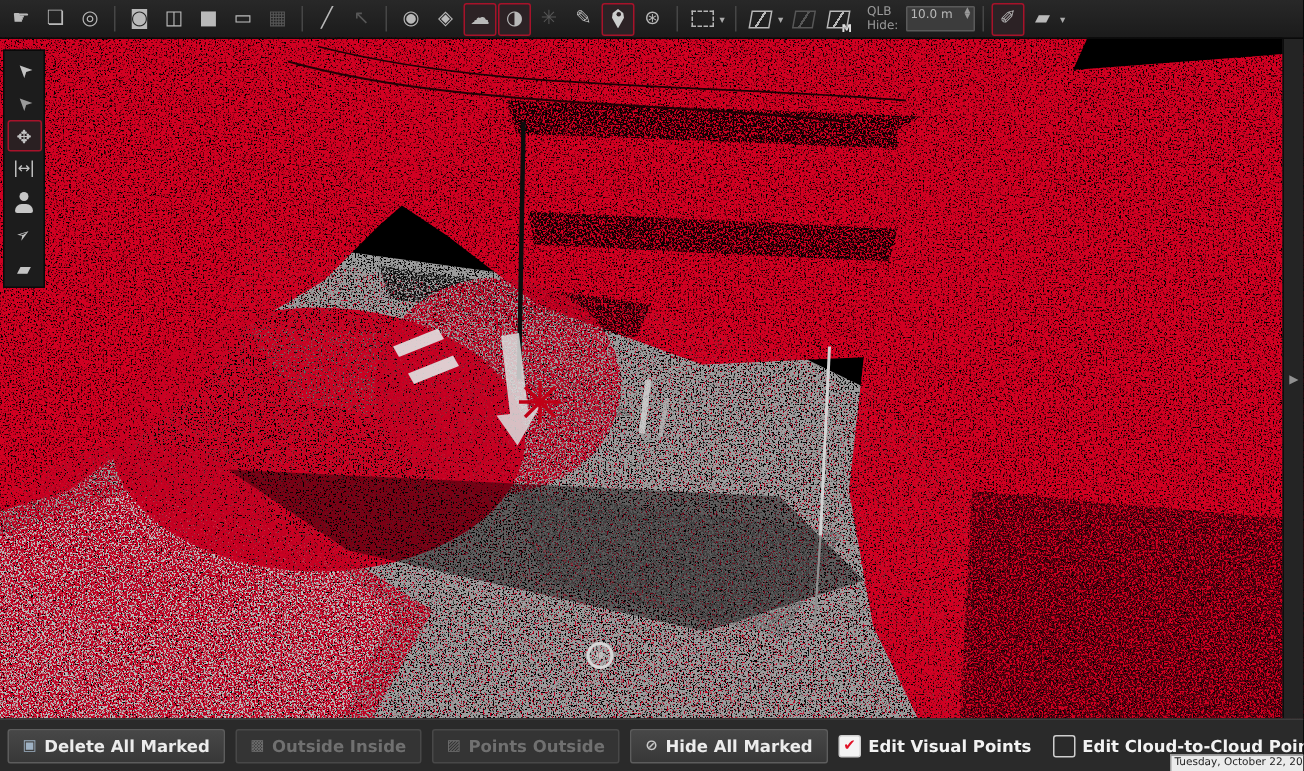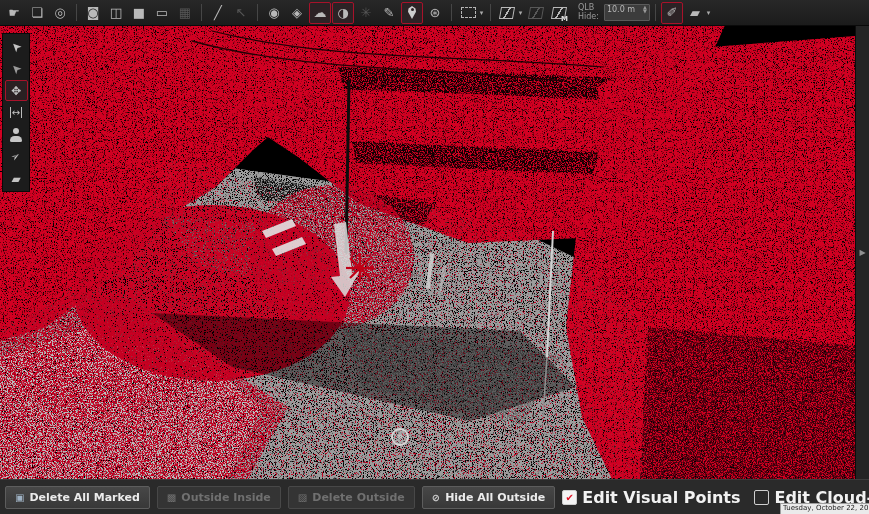--- a/index.html
+++ b/index.html
@@ -88,21 +88,21 @@
   .bb-btn .bicon{font-size:10px;color:#9fb2c4;}
   .bb-btn.disabled{color:#707070;background:#343434;border-color:#484848;}
   .bb-btn.disabled .bicon{color:#707070;}
   .cb-group{display:flex;align-items:center;margin-left:auto;flex:0 0 auto;}
   .cb{
     width:13px;height:13px;border:1px solid #cfcfcf;border-radius:2px;background:transparent;
     display:flex;align-items:center;justify-content:center;font-size:10px;color:#e01226;
     margin-right:5px;flex:0 0 auto;
   }
   .cb.checked{background:#f4f4f4;}
-  .cb-label{color:#f2f2f2;font-size:16px;font-weight:600;margin-right:14px;white-space:nowrap;}
+  .cb-label{color:#f2f2f2;font-size:11px;font-weight:600;margin-right:14px;white-space:nowrap;}
   .date-tip{
     position:absolute;right:0;top:503px;width:84px;height:10px;z-index:9;
     background:#ebebeb;border:1px solid #9f9f9f;border-right:none;
     color:#222;font-size:7px;line-height:9px;padding:0 2px;white-space:nowrap;overflow:hidden;
   }
 </style>
 </head>
 <body>
 
 <div class="topbar">
@@ -264,25 +264,25 @@
   <div class="bb-btn">
     <span class="bicon">▣</span>
     <span>Delete All Marked</span>
   </div>
   <div class="bb-btn disabled">
     <span class="bicon">▩</span>
     <span>Outside Inside</span>
   </div>
   <div class="bb-btn disabled">
     <span class="bicon">▨</span>
-    <span>Delete Outside</span>
+    <span>Points Outside</span>
   </div>
   <div class="bb-btn">
     <span class="bicon" style="color:#c9c9c9;">⊘</span>
-    <span>Hide All Outside</span>
+    <span>Hide All Marked</span>
   </div>
 
   <div class="cb-group">
     <span class="cb checked">✔</span>
     <span class="cb-label">Edit Visual Points</span>
     <span class="cb"></span>
     <span class="cb-label">Edit Cloud-to-Cloud Points</span>
   </div>
 
 </div>

